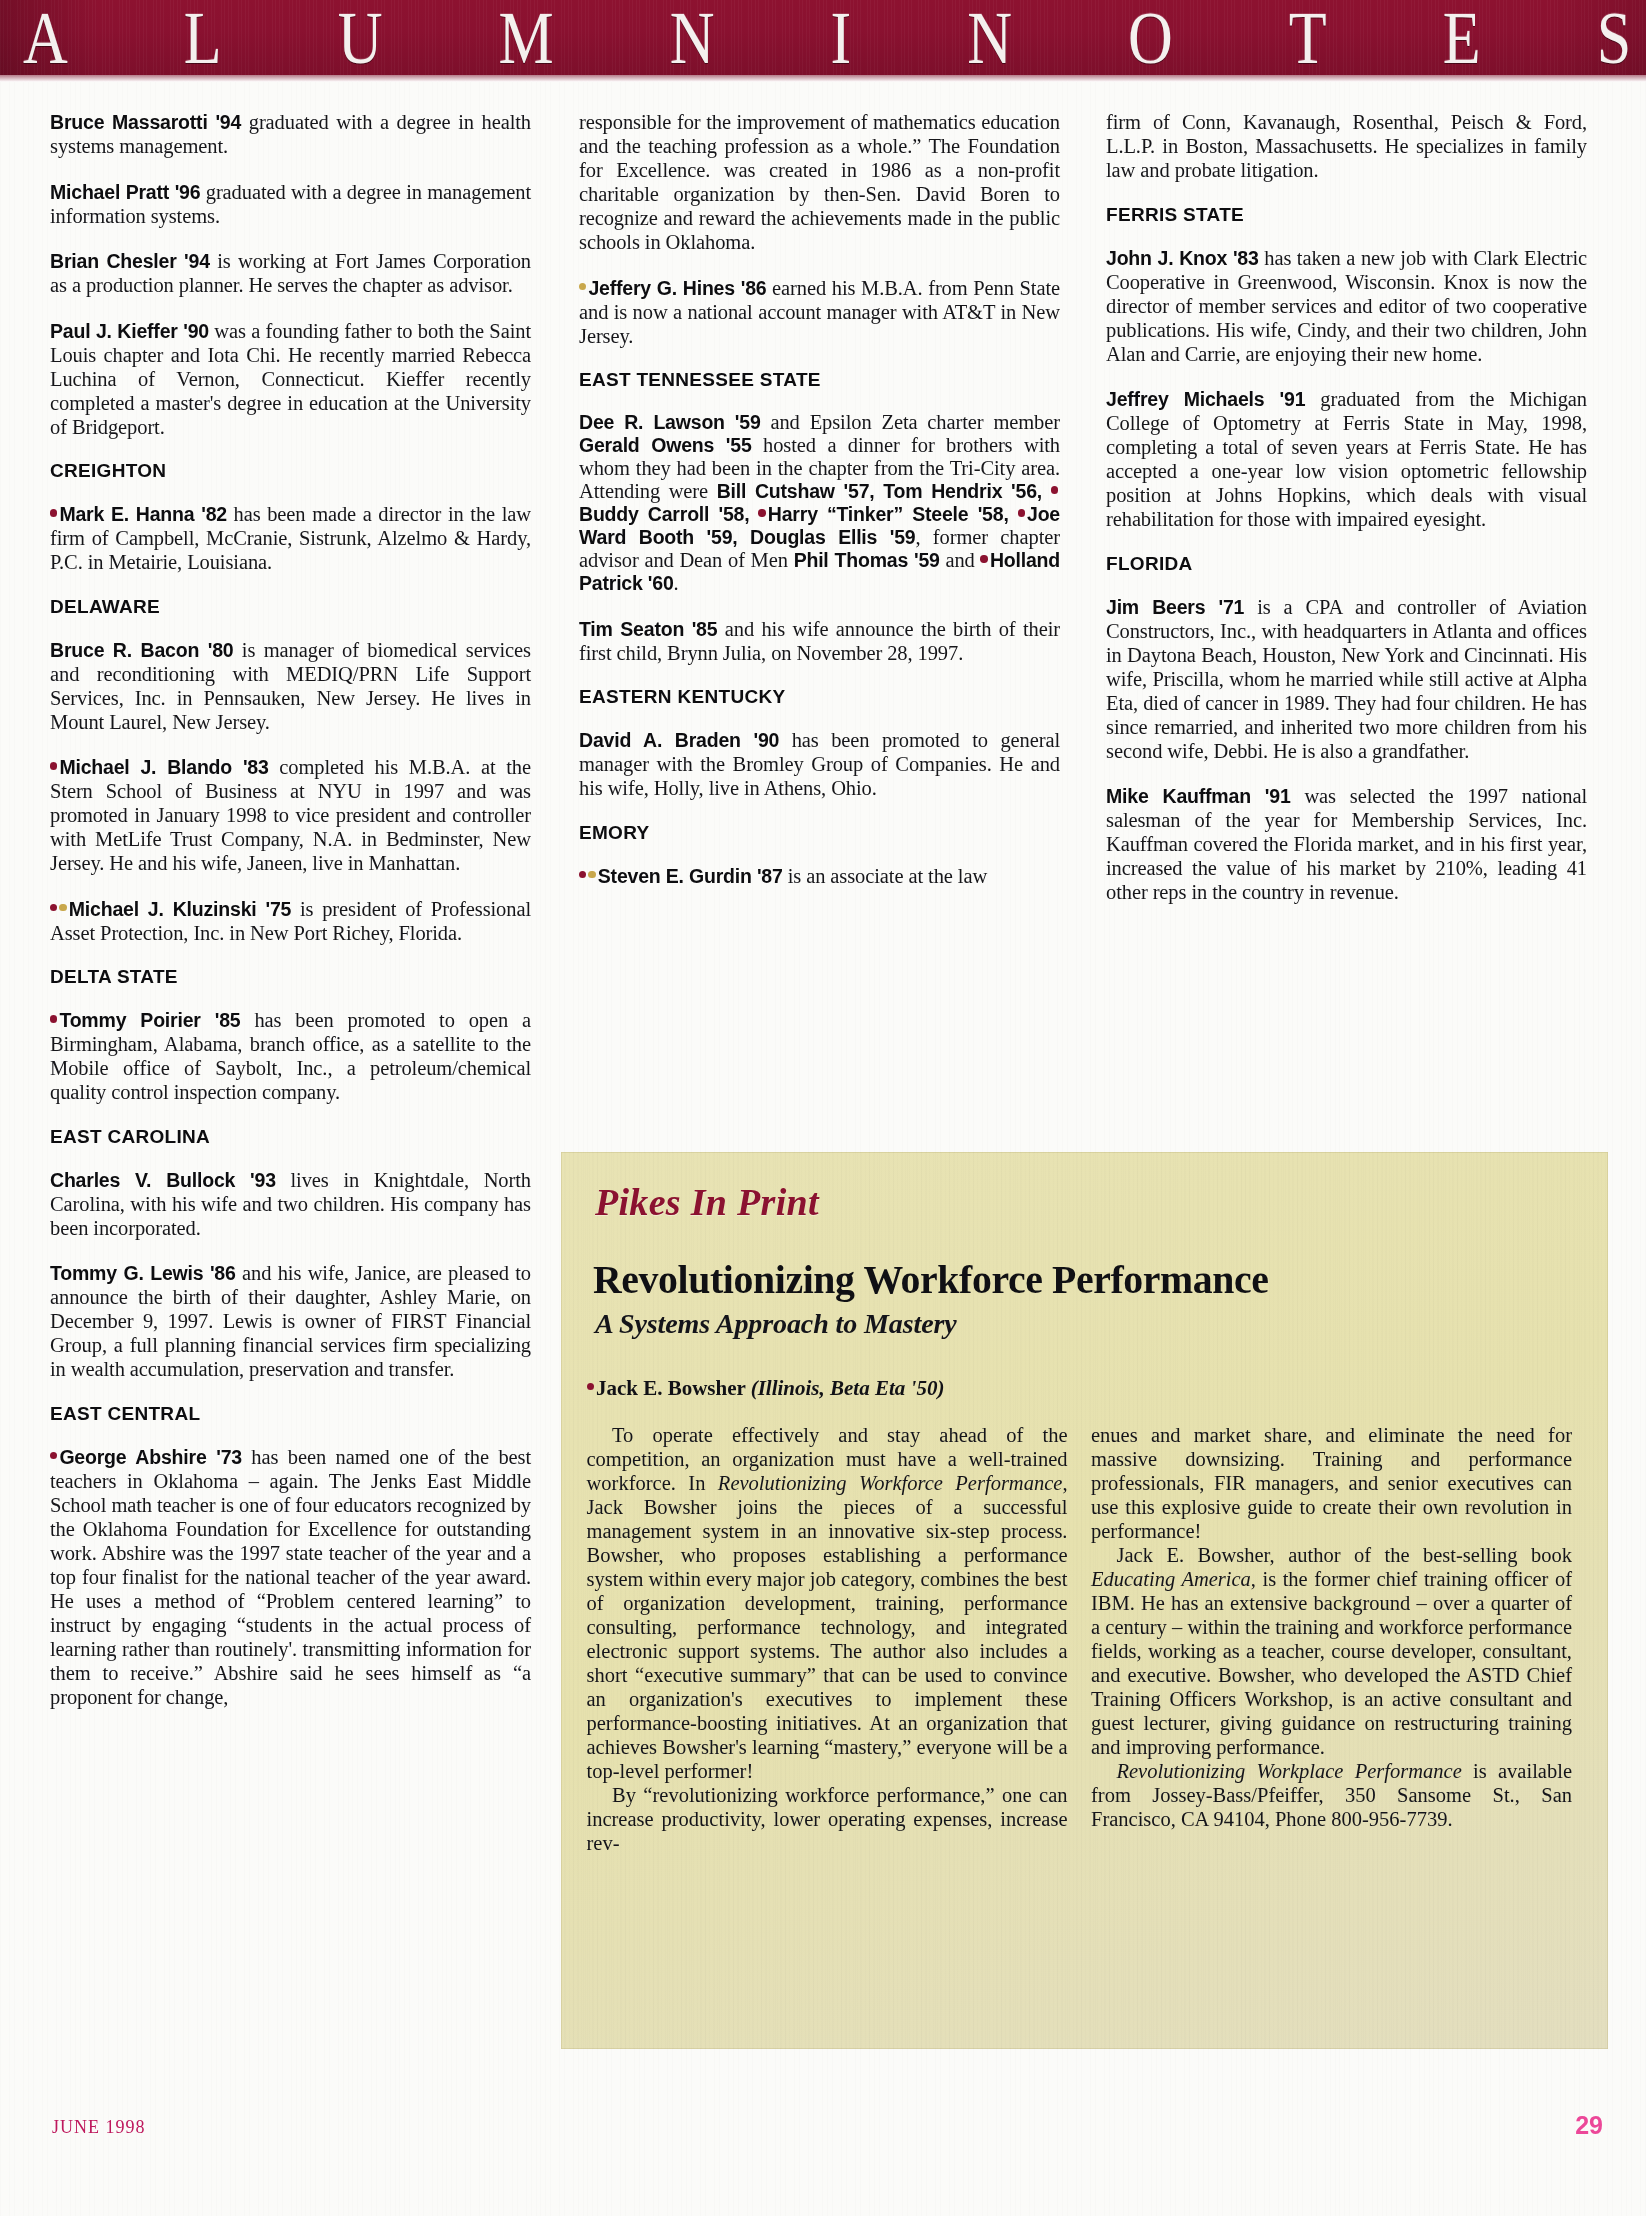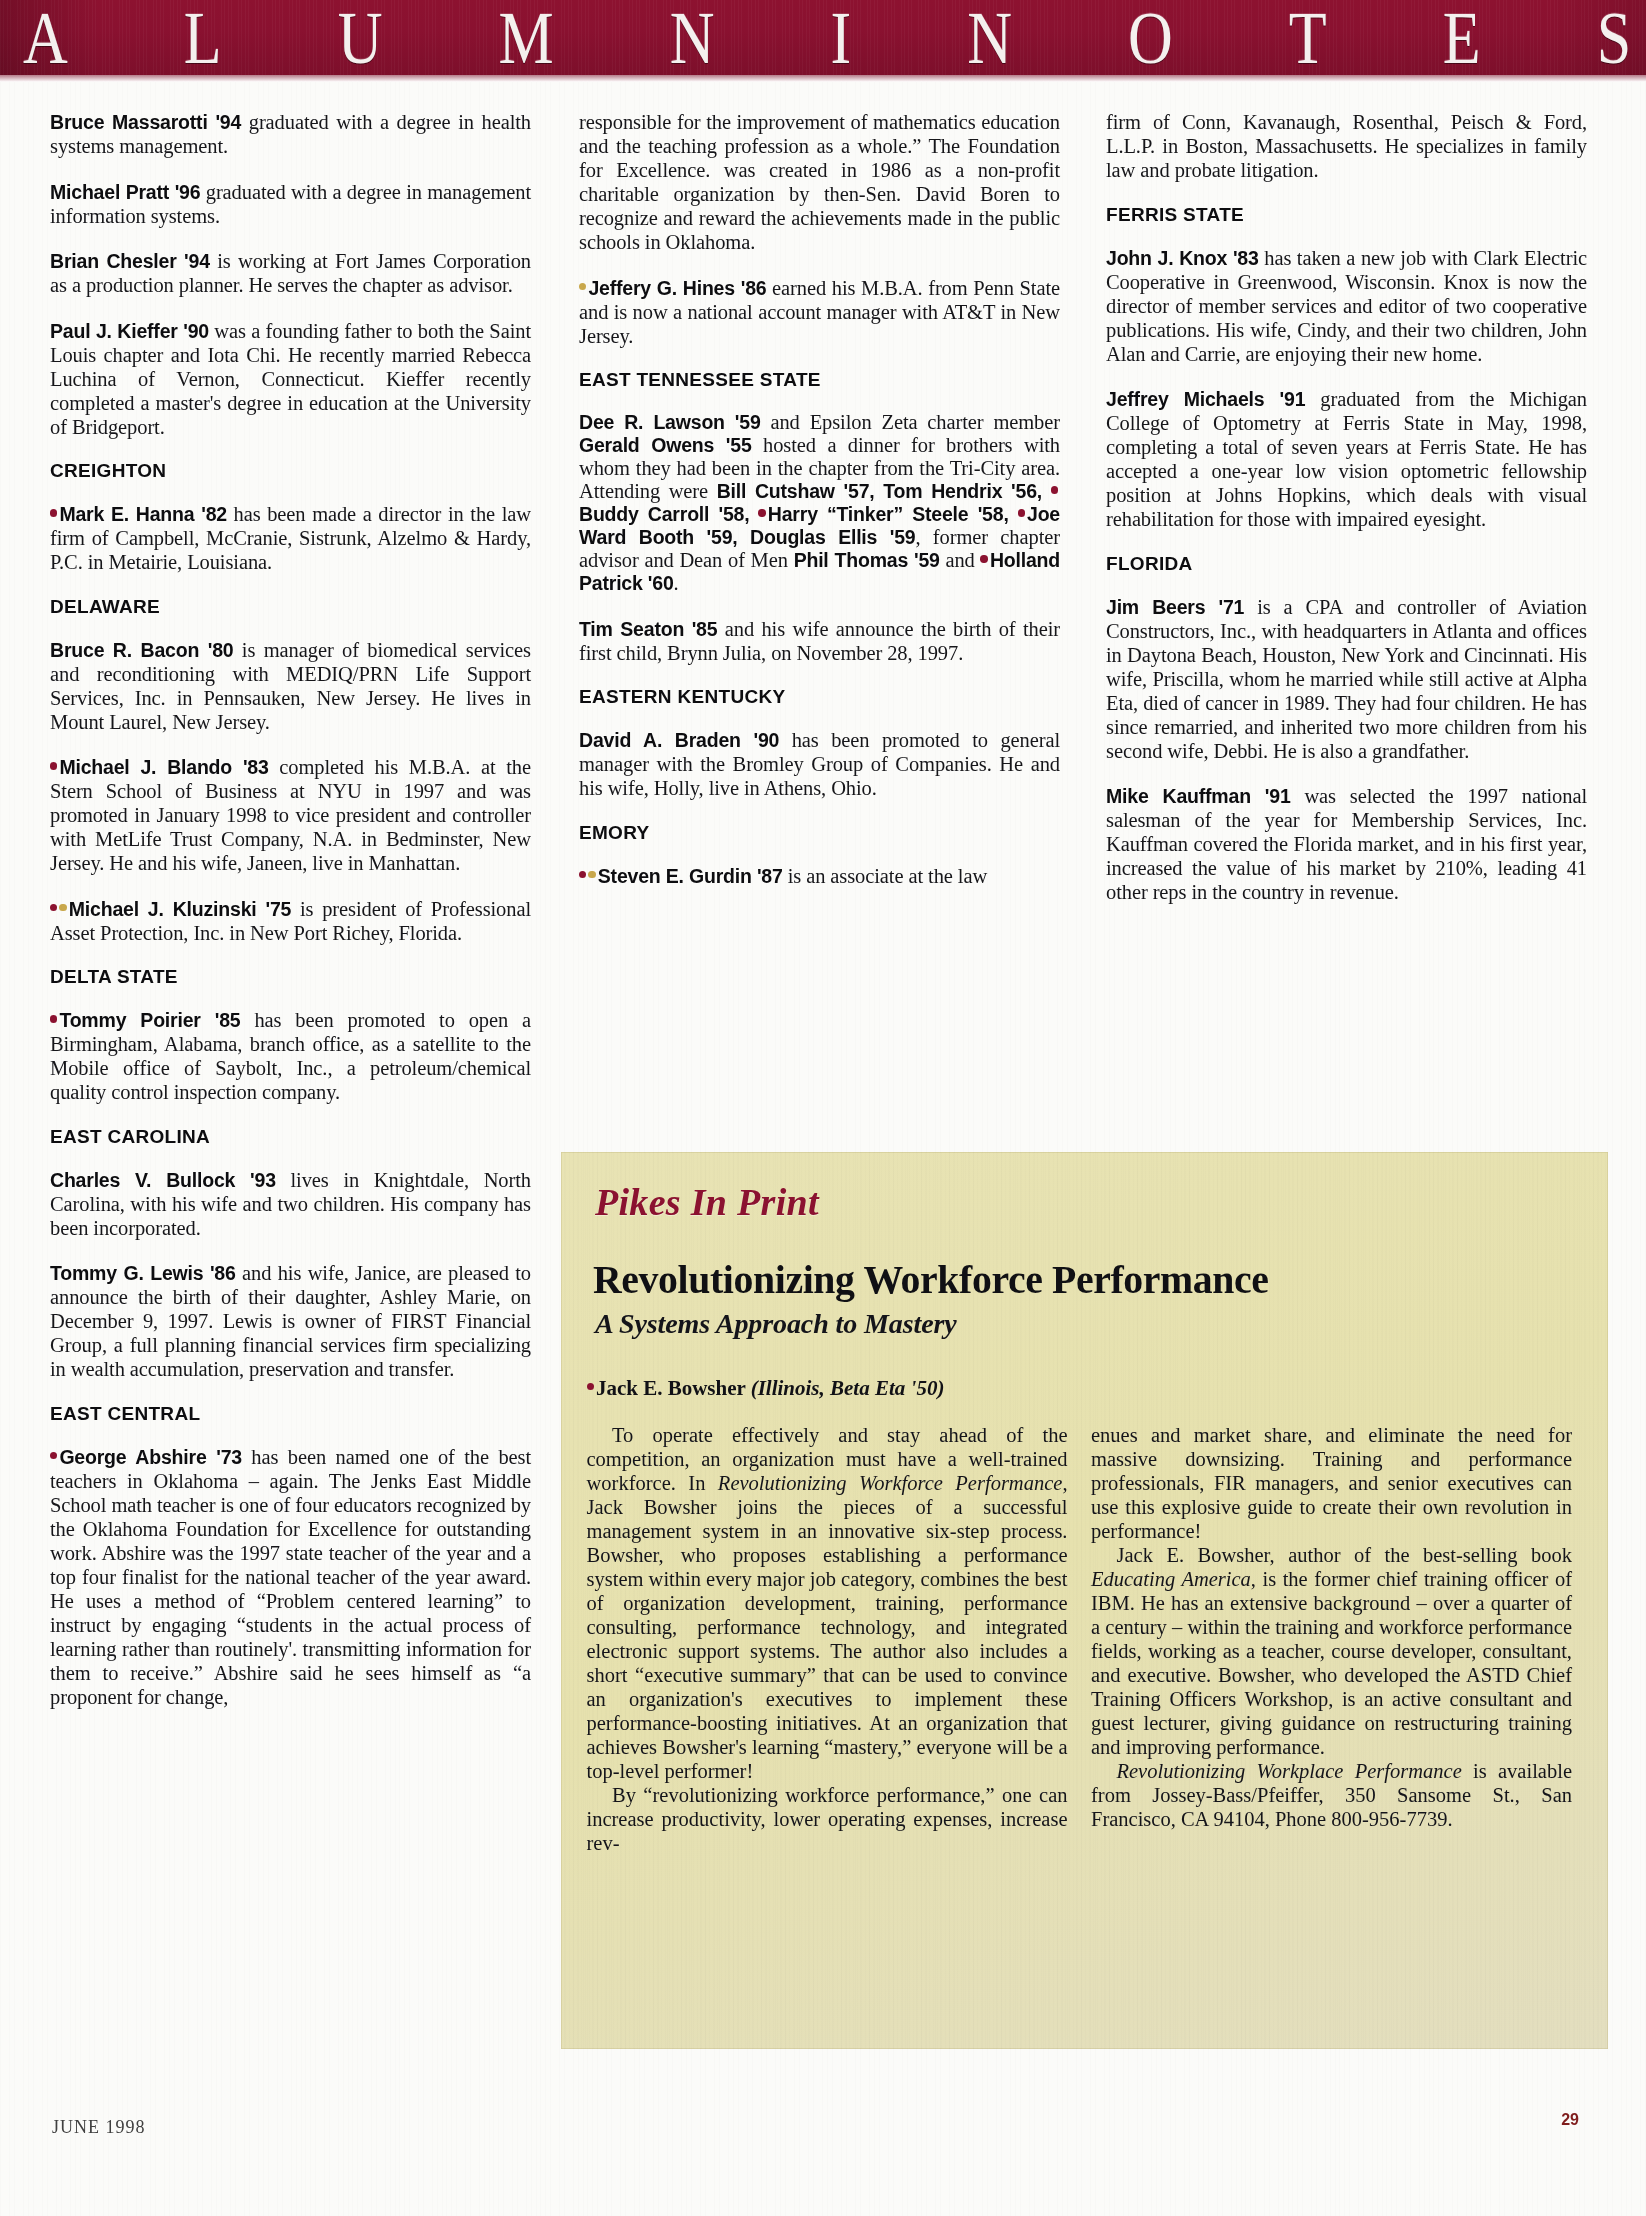--- a/index.html
+++ b/index.html
@@ -132,26 +132,26 @@
   }
   .pip-col p{margin:0;text-indent:25.5px;}
   #pipA{left:25.5px;}
   #pipB{left:530px;}
   .pip-col i{font-style:italic;}
 
   
   .footer-left{
     position:absolute;left:52px;top:2117px;
     font-family:"Liberation Serif", serif;
-    font-size:18px;letter-spacing:1px;color:#404040;
+    font-size:18px;letter-spacing:1px;color:#be185d;
   }
   .footer-right{
-    position:absolute;right:67px;top:2111px;
+    position:absolute;right:43px;top:2111px;
     font-family:"Liberation Sans", sans-serif;
-    font-weight:700;font-size:16px;color:#7f1d1d;
+    font-weight:700;font-size:25px;color:#ec4899;
   }
   
   .grain{
     position:absolute;inset:0;pointer-events:none;
     background:repeating-linear-gradient(90deg, rgba(0,0,0,.010) 0px, rgba(0,0,0,.010) 0.7px, rgba(0,0,0,0) 0.7px, rgba(0,0,0,0) 4.7px);
     mix-blend-mode:multiply;
   }
 </style>
 </head>
 <body>

